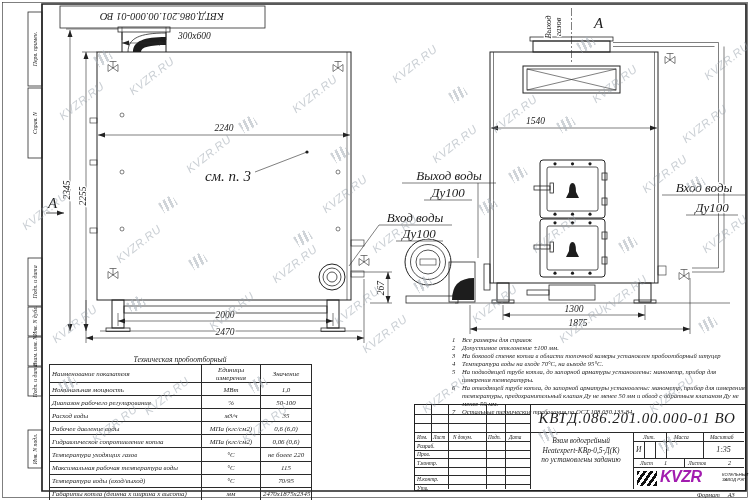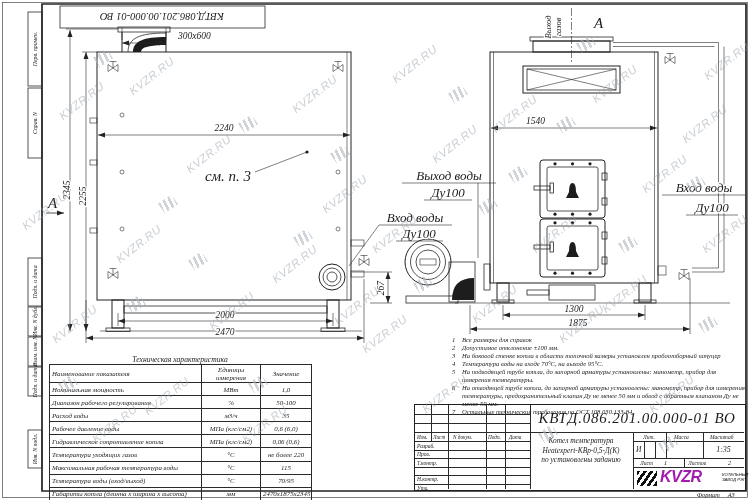--- a/index.html
+++ b/index.html
@@ -294,21 +294,21 @@
       <span class="nn">6</span>
       <span class="nt">На отводящей трубе котла, до запорной арматуры установлены: манометр, прибор для измерения температуры, предохранительный клапан Ду не менее 50 мм и обвод с обратным клапаном Ду не менее 50 мм.</span>
     </div>
     <div class="note">
       <span class="nn">7</span>
       <span class="nt">Остальные технические требования по ОСТ 108.030.133-84.</span>
     </div>
   </div>
 
 <div class="spec">
-  <div class="spec-title">Техническая характеристика</div>
+  <div class="spec-title">Техническая пробоотборный</div>
   <table>
     <colgroup>
         <col style="width:152px">
         <col style="width:59px">
         <col style="width:51px">
       </colgroup>
     <thead>
       <tr>
         <th style="text-align:left;">Наименование показателя</th>
         <th>Единицы измерения</th>
@@ -399,21 +399,21 @@
   <div class="tx" style="left:73px;top:28.5px;font-size:5.2px;">Подп.</div>
   <div class="tx" style="left:94px;top:28.5px;font-size:5.2px;">Дата</div>
 
   <div class="tx" style="left:2px;top:37.5px;">Разраб.</div>
   <div class="tx" style="left:2px;top:46px;">Пров.</div>
   <div class="tx" style="left:2px;top:54.5px;">Т.контр.</div>
   <div class="tx" style="left:2px;top:71px;">Н.контр.</div>
   <div class="tx" style="left:2px;top:79.5px;">Утв.</div>
 
   <div class="tbname">
-    <div>Котел температура</div>
+    <div>Взам водогрейный</div>
     <div>Heatexpert-КВр-0,5-Д(К)</div>
     <div>по установлены заданию</div>
   </div>
 
   <div class="tx" style="left:228px;top:28.5px;">Лит.</div>
   <div class="tx" style="left:259px;top:28.5px;">Масса</div>
   <div class="tx" style="left:295px;top:28.5px;">Масштаб</div>
   <div class="tx" style="left:221px;top:40px;font-size:7.5px;">И</div>
   <div class="tx" style="left:288px;top:40px;width:41px;text-align:center;font-size:8px;">1:35</div>
 

